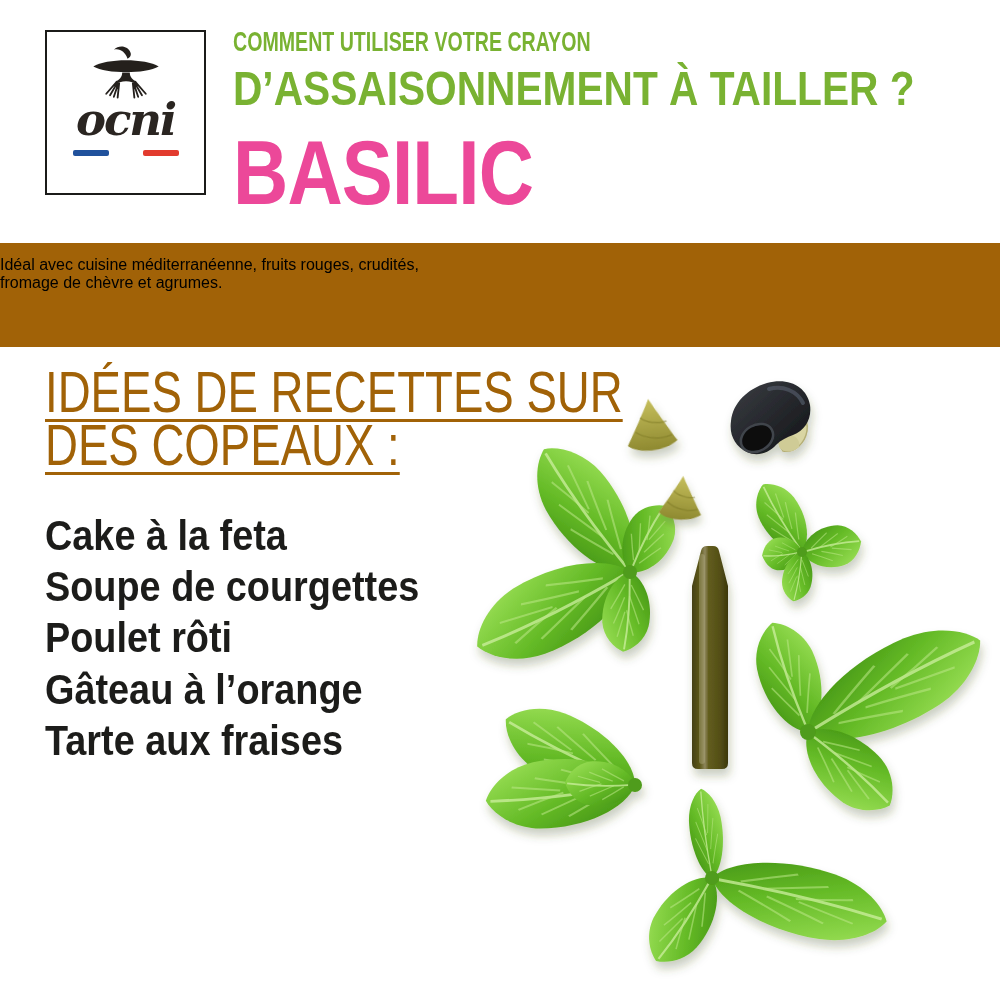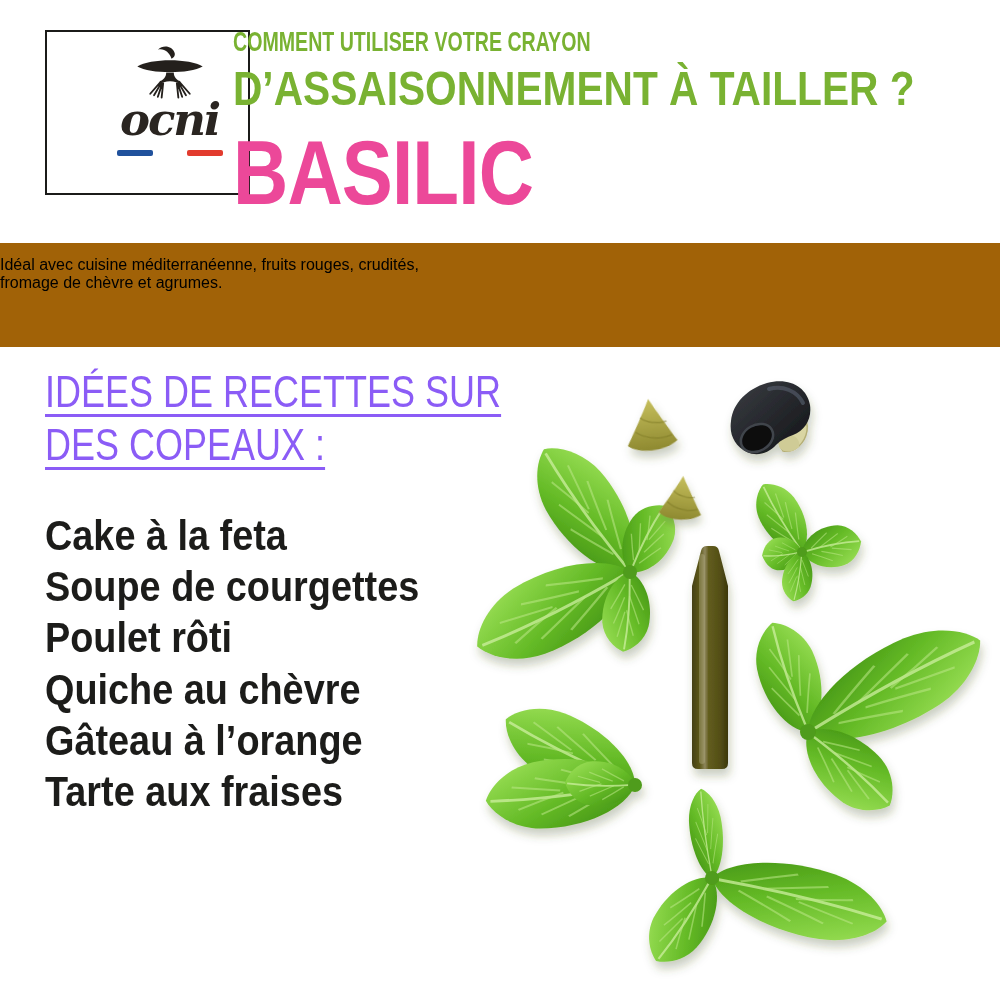--- a/index.html
+++ b/index.html
@@ -9,21 +9,21 @@
   
   .cond{display:inline-block;transform-origin:0 50%;white-space:nowrap;}
   .sx70{transform:scaleX(.70);}
   .sx83{transform:scaleX(.83);}
   .sx85{transform:scaleX(.85);}
   .sx80{transform:scaleX(.80);}
   .sx88{transform:scaleX(.88);}
 
   
   .logo-box{position:absolute;left:45px;top:30px;width:157px;height:161px;
-            border:2.5px solid #1b1b19;background:#fff;text-align:center;padding-left:44px;}
+            border:2.5px solid #1b1b19;background:#fff;text-align:center;}
   .logo-icon{display:block;margin:13px auto 0;}
   .logo-word{font-family:"DejaVu Serif",serif;font-style:italic;font-weight:bold;
              font-size:45px;line-height:46px;color:#2a2521;letter-spacing:-2px;margin-top:-6px;}
   .flag-row{display:flex;justify-content:center;gap:34px;margin-top:7px;}
   .flag-dash{width:36px;height:6px;border-radius:2px;}
   .flag-dash.blue{background:#20519c;}
   .flag-dash.red{background:#e23b2e;}
 
   
   .kicker1{position:absolute;left:233px;top:27px;font-size:28px;font-weight:bold;
@@ -32,22 +32,22 @@
            color:#79b232;line-height:1.1;}
   .product{position:absolute;left:233px;top:128px;font-size:90px;font-weight:bold;
            color:#ec4899;line-height:1;letter-spacing:-1px;}
 
   
   .banner{position:absolute;left:0;top:243px;width:1000px;height:104px;background:#a16207;}
   .banner-text{margin:0;padding:13px 0 0 47px;font-size:34px;font-style:italic;
                color:#ffffff;line-height:45px;}
 
   
-  .heading{position:absolute;left:45px;top:366px;font-size:45px;line-height:52.5px;
-           color:#8b5cf6;}
+  .heading{position:absolute;left:45px;top:366px;font-size:57px;line-height:52.5px;
+           color:#a16207;}
   .heading .cond{text-decoration:underline;text-decoration-thickness:3px;text-underline-offset:7px;}
   .recipe-list{position:absolute;left:45px;top:510px;font-size:43px;font-weight:bold;
                line-height:51.2px;color:#1c1c1a;}
 
   
   .photo{position:absolute;left:430px;top:360px;z-index:0;}
   .text-layer{position:relative;z-index:2;}
 </style>
 </head>
 <body>
@@ -189,19 +189,18 @@
 
     <div class="heading">
       <div><span class="cond sx80">IDÉES DE RECETTES SUR</span></div>
       <div><span class="cond sx80">DES COPEAUX :</span></div>
     </div>
 
     <div class="recipe-list">
       <div><span class="cond sx88">Cake à la feta</span></div>
       <div><span class="cond sx88">Soupe de courgettes</span></div>
       <div><span class="cond sx88">Poulet rôti</span></div>
-      <div><span class="cond sx88">Quiche au chèvre</span></div>
       <div><span class="cond sx88">Gâteau à l’orange</span></div>
       <div><span class="cond sx88">Tarte aux fraises</span></div>
     </div>
 
   </div>
 </div>
 
 </body></html>

